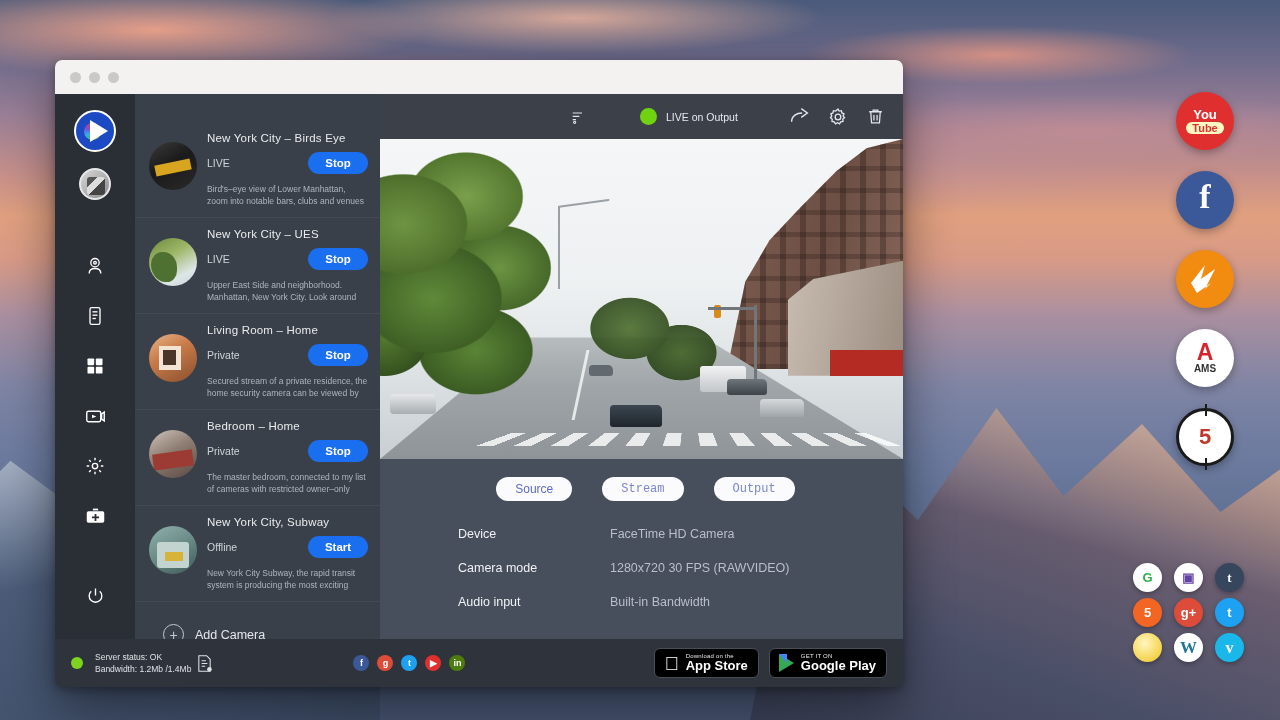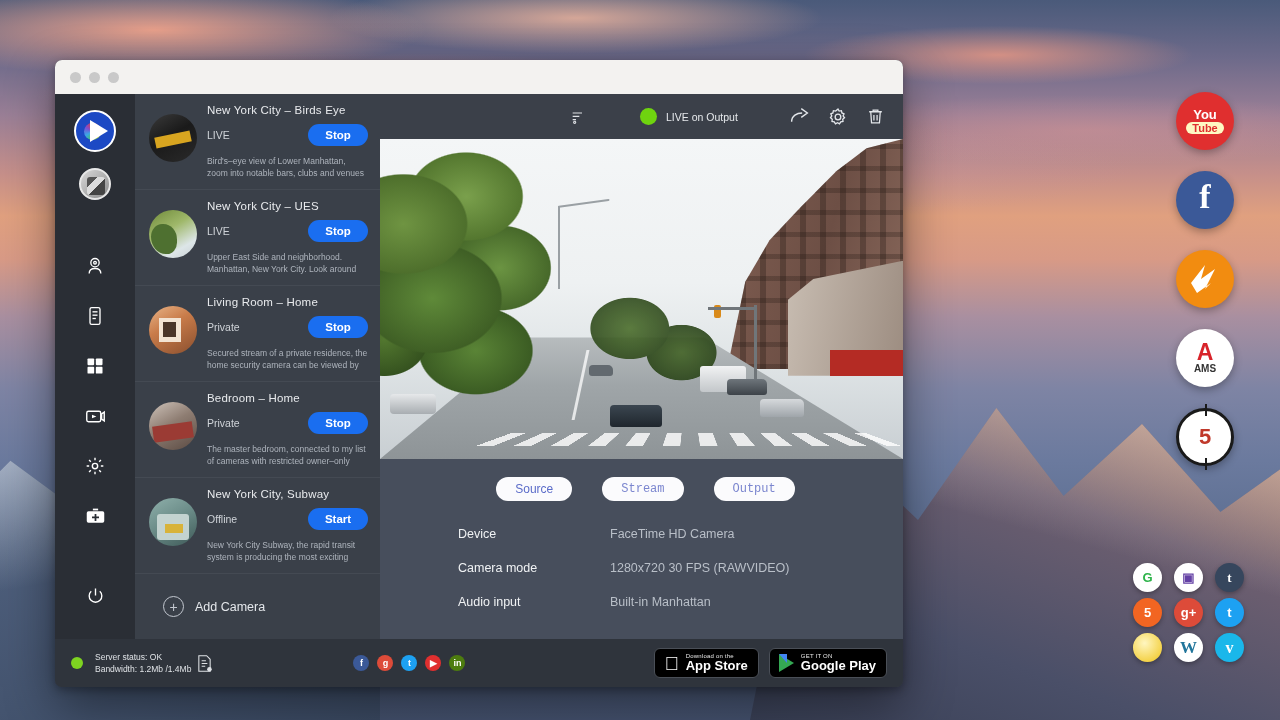--- a/index.html
+++ b/index.html
@@ -149,21 +149,21 @@
   .rail-spacer { flex: 1; }
   .rail-power { margin-bottom: 24px; }
 
   
   .camlist {
     width: 245px; flex: 0 0 245px;
     background: #3a4049;
     display: flex; flex-direction: column;
     overflow: hidden;
   }
-  .camlist-scroll { flex: 1; overflow: hidden; }
+  .camlist-scroll { flex: 1; overflow: hidden; margin-top: 28px; }
   .cam-row {
     display: flex; align-items: flex-start;
     padding: 10px 12px 10px 14px;
     gap: 10px;
     border-bottom: 1px solid rgba(255,255,255,.055);
     position: relative;
   }
   .cam-thumb {
     width: 48px; height: 48px; border-radius: 50%;
     flex: 0 0 48px; margin-top: 10px;
@@ -612,21 +612,21 @@
           <div class="det-row">
             <span class="det-label">Device</span>
             <span class="det-value">FaceTime HD Camera</span>
           </div>
           <div class="det-row">
             <span class="det-label">Camera mode</span>
             <span class="det-value">1280x720 30 FPS (RAWVIDEO)</span>
           </div>
           <div class="det-row">
             <span class="det-label">Audio input</span>
-            <span class="det-value">Built-in Manhattan</span>
+            <span class="det-value">Built-in Bandwidth</span>
           </div>
         </div>
       </div>
     </div>
 
     <div class="statusbar">
       <span class="sb-dot"></span>
       <span class="sb-text">
         <span>Server status: OK</span><br>
         <span>Bandwidth: 1.2Mb /1.4Mb</span>

